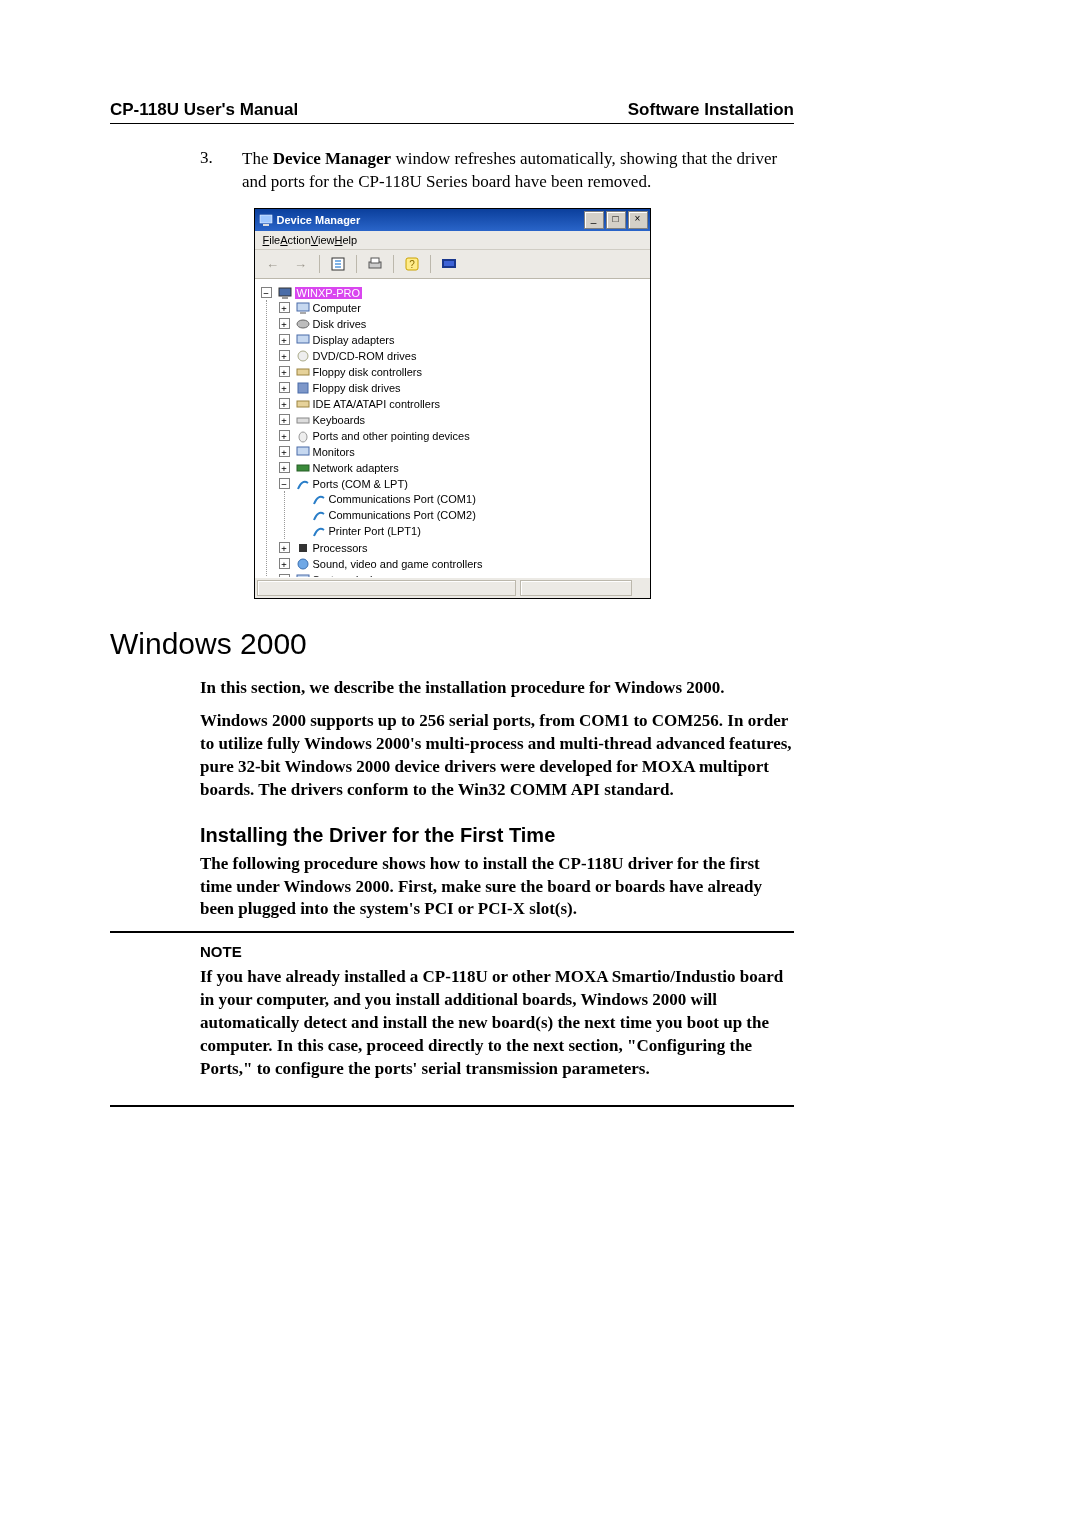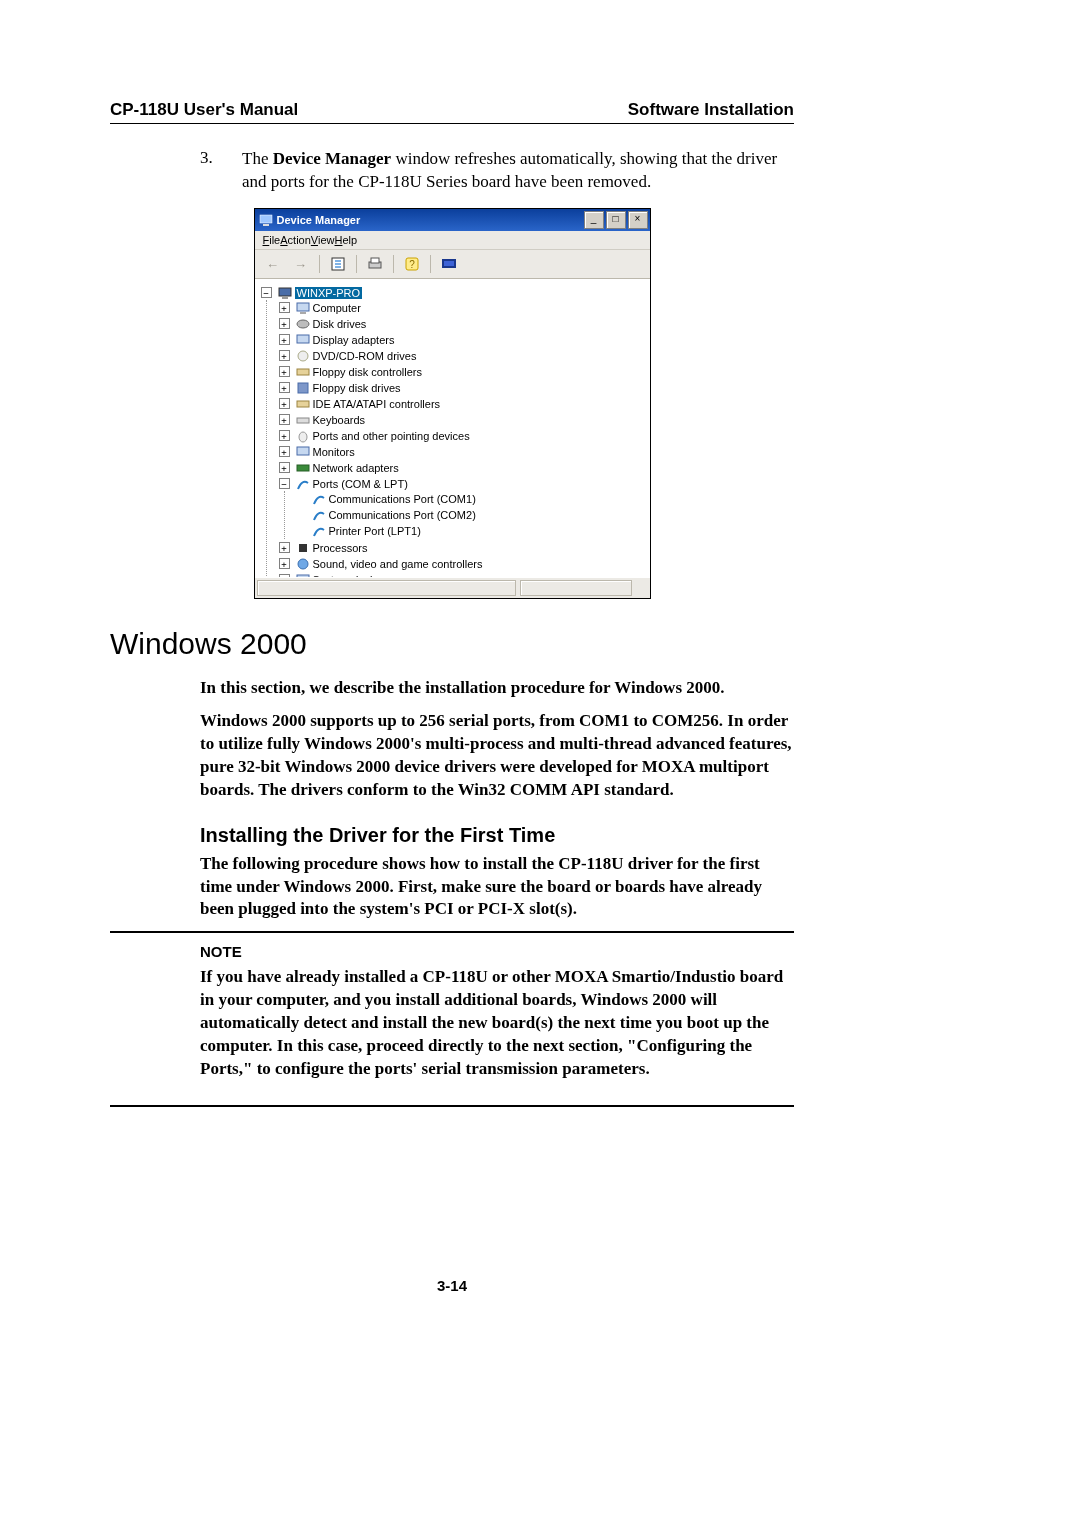--- a/index.html
+++ b/index.html
@@ -104,21 +104,21 @@
     border: 1px solid #808080;
     font-size: 9px; line-height: 8px;
     font-family: monospace;
     margin-right: 3px;
     background:#fff;
     color:#000;
   }
   .expander.none { border: none; background: transparent; }
   .ic { width: 14px; height: 14px; display: inline-flex; align-items: center; justify-content: center; font-size: 11px; }
   .sel {
-    background: #0369a1; color: #fff; padding: 0 2px;
+    background: #d946ef; color: #fff; padding: 0 2px;
   }
   .statusbar {
     height: 20px;
     border-top: 1px solid #fff;
     background: #eceae5;
     display:flex;
   }
   .status-pane { flex:1; border:1px solid #bcb8ac; margin:2px; box-shadow: inset 1px 1px 0 #fff; }
   .status-grip { width:16px; }
   h1.section {
@@ -447,14 +447,13 @@
     <p>The following procedure shows how to install the CP-118U driver for the first time under Windows 2000. First, make sure the board or boards have already been plugged into the system's PCI or PCI-X slot(s).</p>
   </div>
 
   <div class="note-block">
     <div class="note-label">NOTE</div>
     <div class="body-text">
       <p>If you have already installed a CP-118U or other MOXA Smartio/Industio board in your computer, and you install additional boards, Windows 2000 will automatically detect and install the new board(s) the next time you boot up the computer. In this case, proceed directly to the next section, "Configuring the Ports," to configure the ports' serial transmission parameters.</p>
     </div>
   </div>
 
-  <div class="page-num">3-14</div>
 </div>
 
 </body></html>

